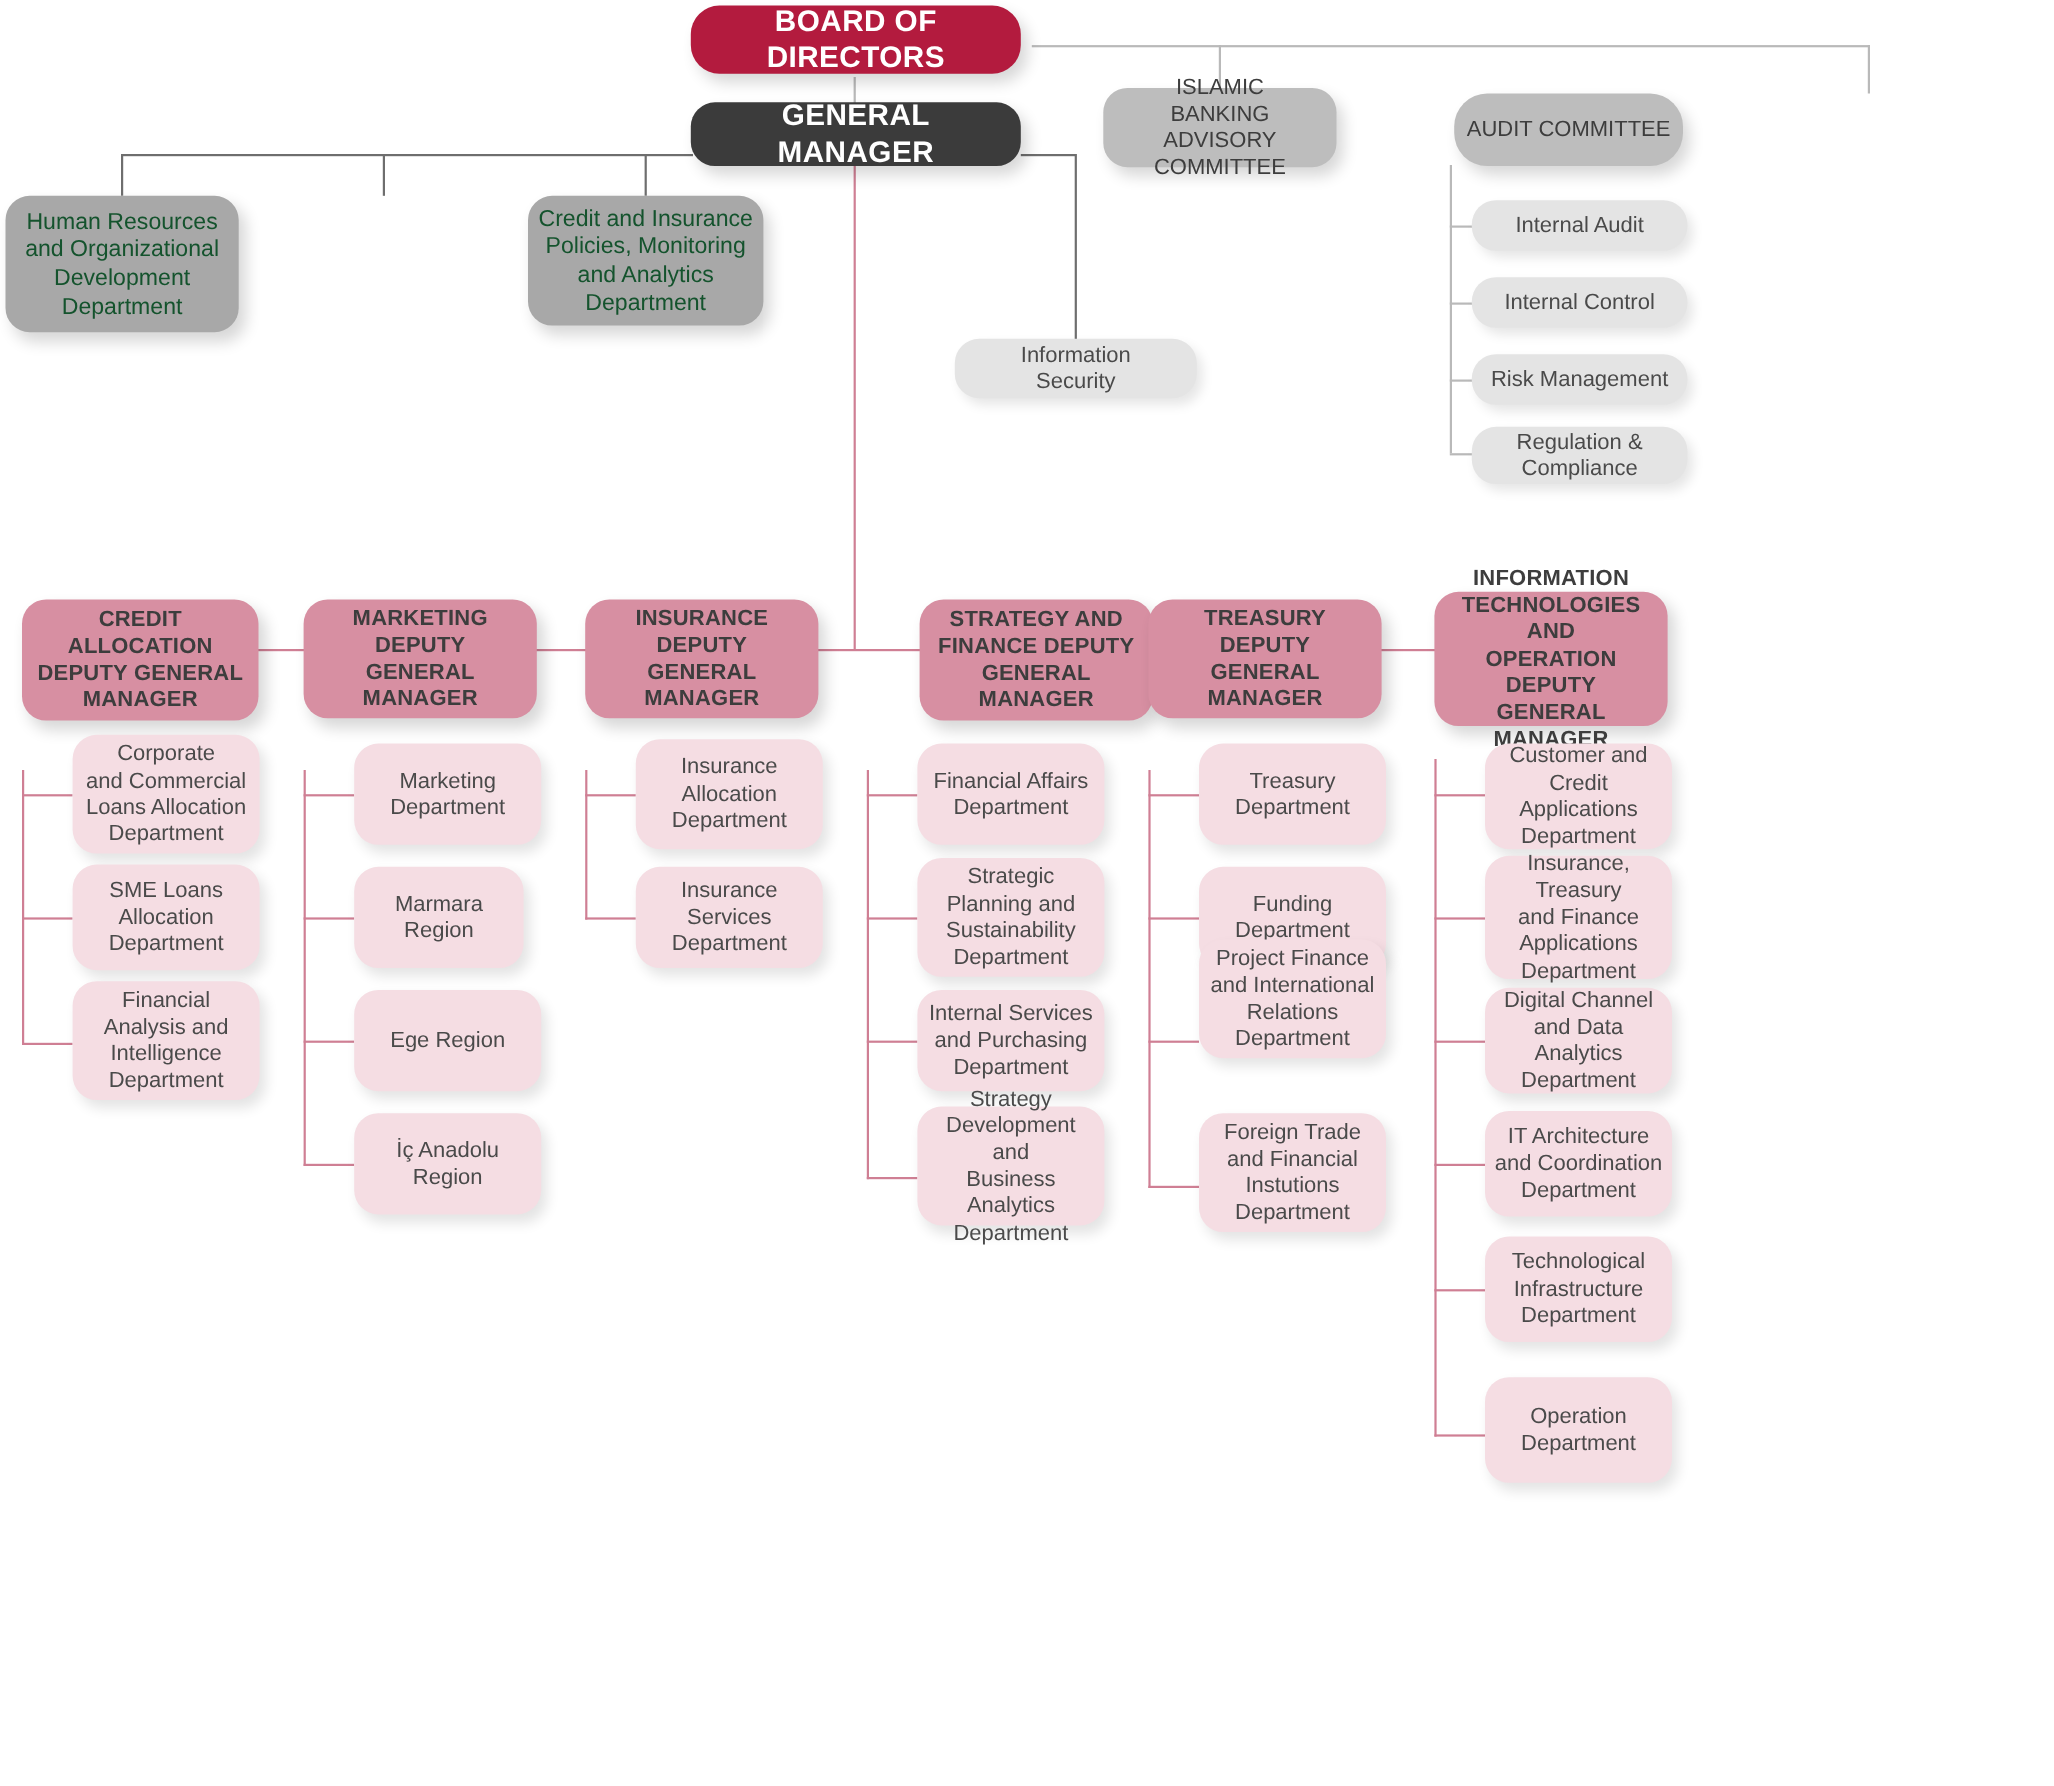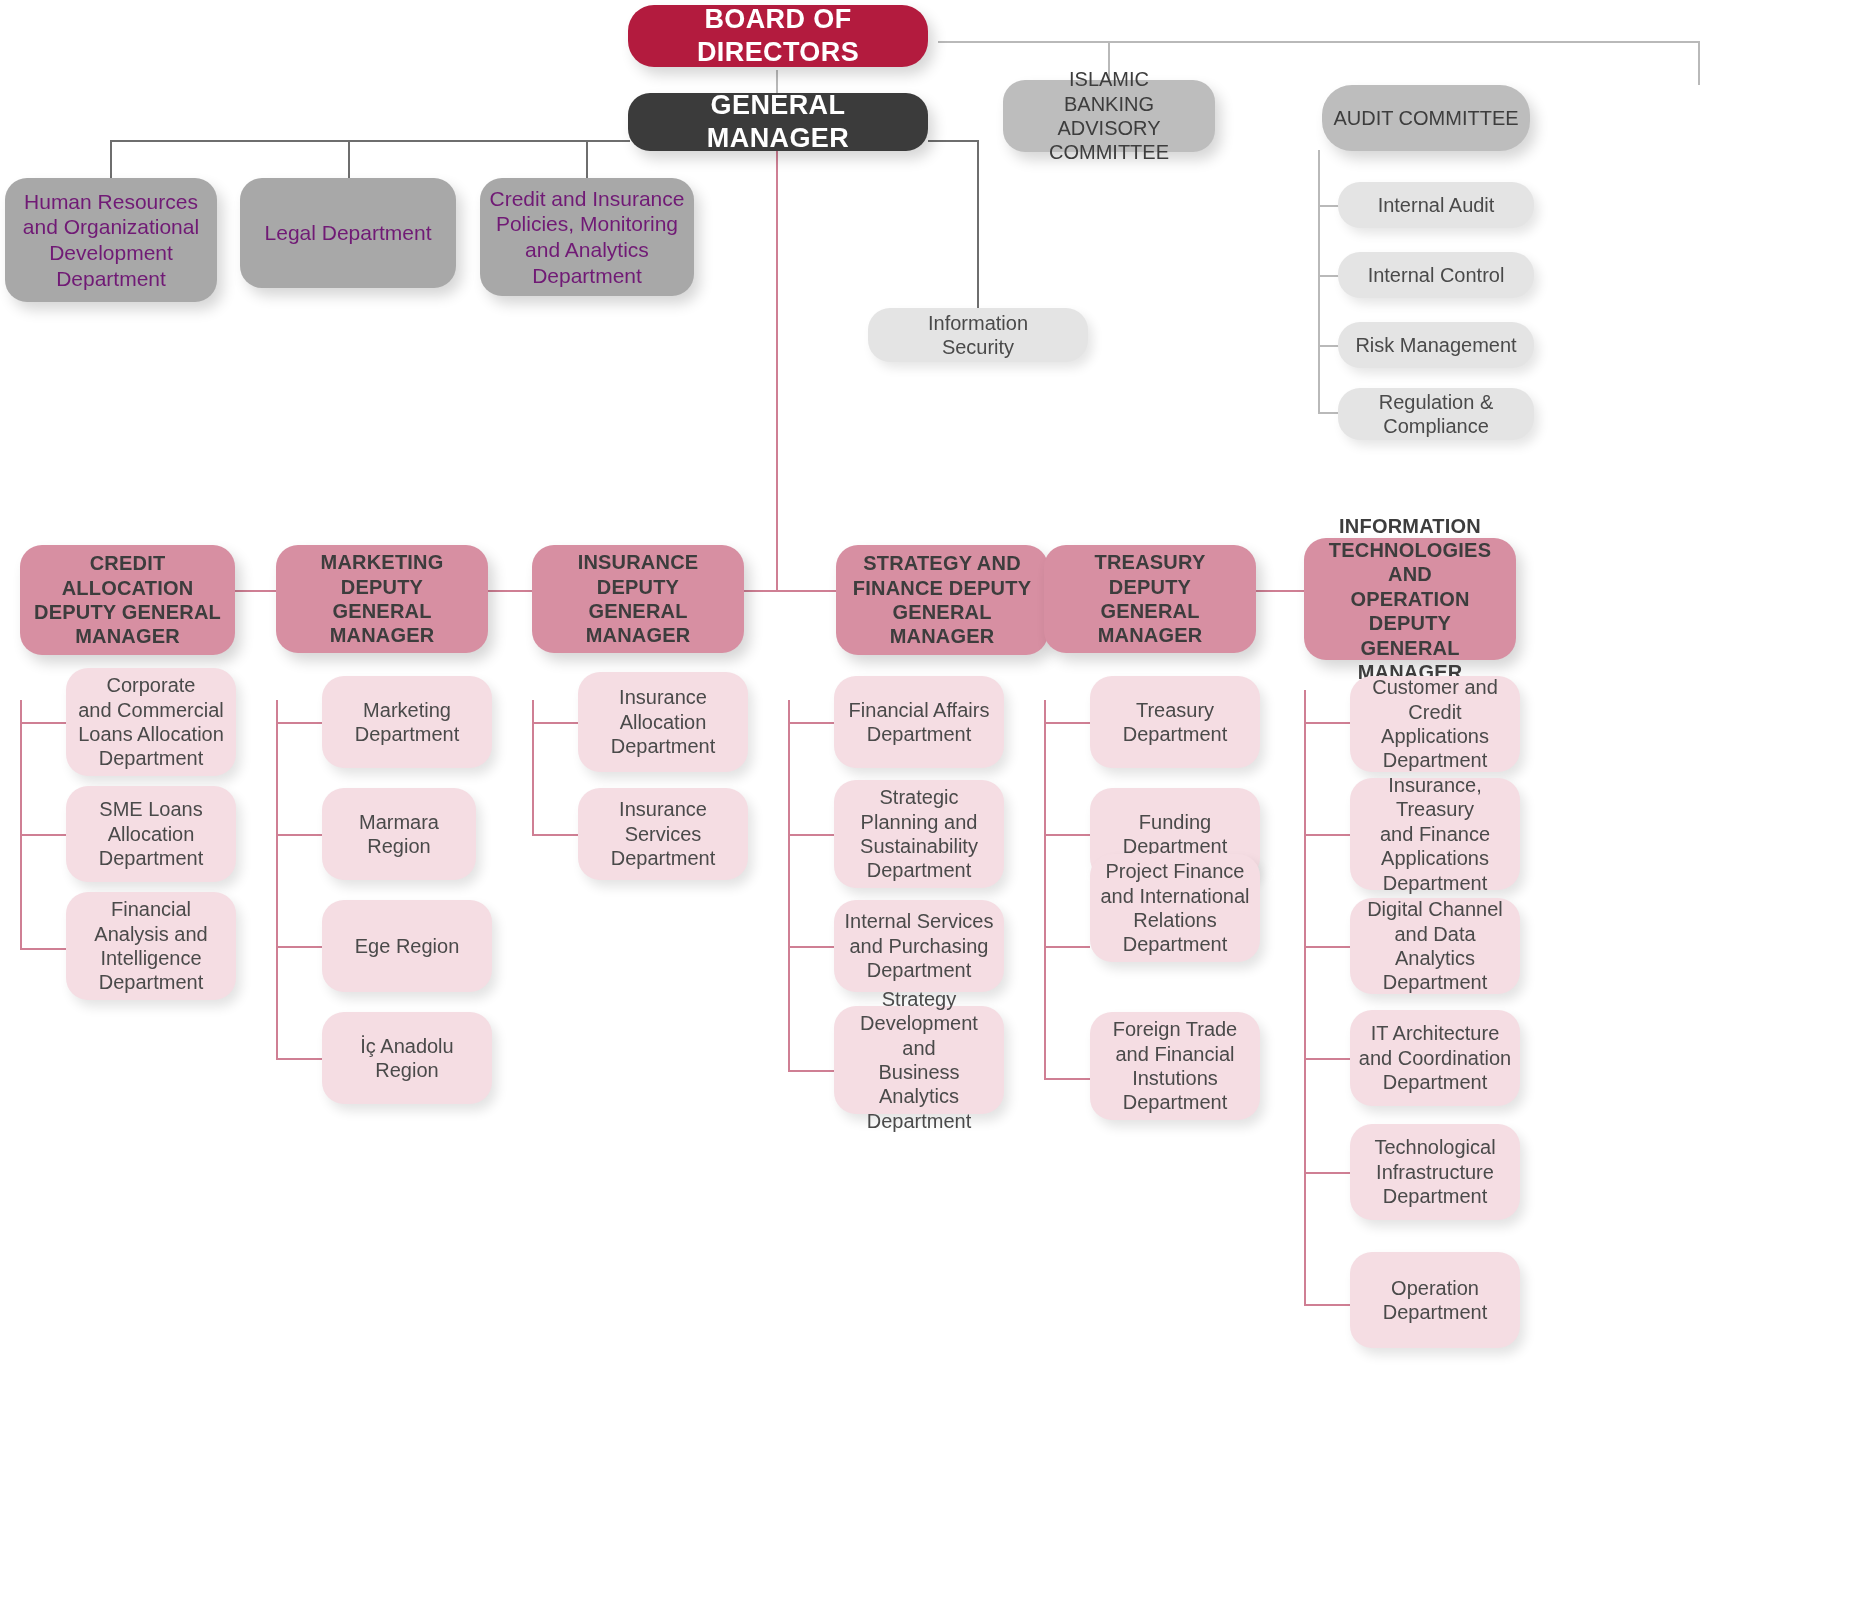--- a/index.html
+++ b/index.html
@@ -34,21 +34,21 @@
 
   .b-board{
     background:#b31b3e;color:#ffffff;font-weight:bold;font-size:27px;
     letter-spacing:.4px;border-radius:26px;
   }
   .b-gm{
     background:#3b3b3b;color:#ffffff;font-weight:bold;font-size:27px;
     letter-spacing:.4px;border-radius:22px;
   }
   .b-gray{
-    background:#a8a8a8;color:#701a75;font-size:21px;border-radius:22px;
+    background:#a8a8a8;color:#14532d;font-size:21px;border-radius:22px;
   }
   .b-gray-caps{
     background:#bdbdbd;color:#3d3d3d;font-size:21px;border-radius:22px;
   }
   .b-lightgray{
     background:#e4e4e4;color:#4a4a4a;font-size:20px;border-radius:22px;
     box-shadow:5px 6px 11px rgba(0,0,0,0.10);
   }
   .b-pink{
     background:#d78fa2;color:#3d3d3d;font-size:20px;font-weight:bold;
@@ -129,23 +129,20 @@
     <span>Regulation &amp;
 Compliance</span>
   </div>
 
   <div class="box b-gray" style="left:5px;top:178px;width:212px;height:124px;">
     <span>Human Resources
 and Organizational
 Development
 Department</span>
   </div>
-  <div class="box b-gray" style="left:240px;top:178px;width:216px;height:110px;">
-    <span>Legal Department</span>
-  </div>
   <div class="box b-gray" style="left:480px;top:178px;width:214px;height:118px;">
     <span>Credit and Insurance
 Policies, Monitoring
 and Analytics
 Department</span>
   </div>
 
   <div class="ln v" style="left:20px;top:700px;height:250px;"></div>
   <div class="ln h" style="left:20px;top:722px;width:46px;"></div>
   <div class="ln h" style="left:20px;top:834px;width:46px;"></div>

